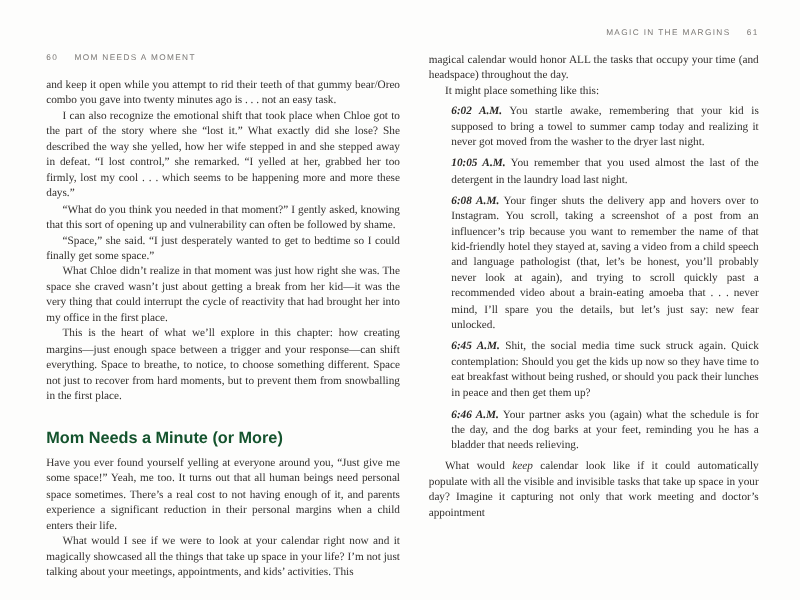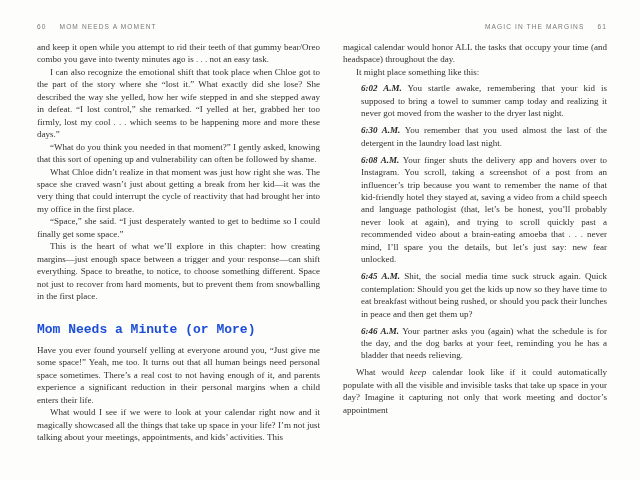--- a/index.html
+++ b/index.html
@@ -9,21 +9,21 @@
     font-family: "Liberation Serif", serif;
     color: #33302e;
   }
   .spread {
     position: relative;
     width: 640px; height: 480px;
     background: #fdfdfc;
     overflow: hidden;
   }
   .page { position: absolute; top: 0; bottom: 0; }
-  .page-left  { left: 37px;  width: 283px; }
+  .page-left  { left: 37px;  width: 283px; margin-top: 20px; }
   .page-right { left: 343px; width: 264px; }
 
   .running-head {
     position: absolute; top: 23px; left: 0; right: 0;
     font-family: "Liberation Sans", sans-serif;
     font-size: 6.6px;
     letter-spacing: 1.1px;
     color: #7b7875;
     display: flex;
     align-items: baseline;
@@ -35,24 +35,24 @@
   .body-text {
     position: absolute; top: 41px; left: 0; right: 0;
     font-size: 9px;
     line-height: 12.45px;
     text-align: justify;
   }
   .body-text p { margin: 0; }
   .body-text p.indent { text-indent: 13px; }
 
   h2.section-heading {
-    font-family: Liberation Mono, monospace;
+    font-family: Liberation Sans, sans-serif;
     font-size: 13px;
     font-weight: bold;
-    color: #1d4ed8;
+    color: #14532d;
     margin: 21px 0 8px 0;
     text-align: left;
   }
 
   .timeline { margin: 4px 0 0 18px; }
   .tl-entry { margin-bottom: 4.5px; text-align: justify; }
   .tl-time { font-weight: bold; color: #2a2826; font-style: italic; }
 </style>
 </head>
 <body>
@@ -61,22 +61,22 @@
 
   <div class="page page-left">
     <div class="running-head rh-left">
       <span class="rh-num-left">60</span>
       <span>MOM NEEDS A MOMENT</span>
     </div>
     <div class="body-text">
       <p>and keep it open while you attempt to rid their teeth of that gummy bear/Oreo combo you gave into twenty minutes ago is . . . not an easy task.</p>
       <p class="indent">I can also recognize the emotional shift that took place when Chloe got to the part of the story where she “lost it.” What exactly did she lose? She described the way she yelled, how her wife stepped in and she stepped away in defeat. “I lost control,” she remarked. “I yelled at her, grabbed her too firmly, lost my cool . . . which seems to be happening more and more these days.”</p>
       <p class="indent">“What do you think you needed in that moment?” I gently asked, knowing that this sort of opening up and vulnerability can often be followed by shame.</p>
+      <p class="indent">“Space,” she said. “I just desperately wanted to get to bedtime so I could finally get some space.”</p>
       <p class="indent">What Chloe didn’t realize in that moment was just how right she was. The space she craved wasn’t just about getting a break from her kid—it was the very thing that could interrupt the cycle of reactivity that had brought her into my office in the first place.</p>
-      <p class="indent">“Space,” she said. “I just desperately wanted to get to bedtime so I could finally get some space.”</p>
       <p class="indent">This is the heart of what we’ll explore in this chapter: how creating margins—just enough space between a trigger and your response—can shift everything. Space to breathe, to notice, to choose something different. Space not just to recover from hard moments, but to prevent them from snowballing in the first place.</p>
       <h2 class="section-heading">Mom Needs a Minute (or More)</h2>
       <p>Have you ever found yourself yelling at everyone around you, “Just give me some space!” Yeah, me too. It turns out that all human beings need personal space sometimes. There’s a real cost to not having enough of it, and parents experience a significant reduction in their personal margins when a child enters their life.</p>
       <p class="indent">What would I see if we were to look at your calendar right now and it magically showcased all the things that take up space in your life? I’m not just talking about your meetings, appointments, and kids’ activities. This</p>
     </div>
   </div>
 
   <div class="page page-right">
     <div class="running-head rh-right">
       <span>MAGIC IN THE MARGINS</span>
@@ -85,21 +85,21 @@
     <div class="body-text">
       <p>magical calendar would honor ALL the tasks that occupy your time (and headspace) throughout the day.</p>
       <p class="indent">It might place something like this:</p>
 
       <div class="timeline">
         <div class="tl-entry">
           <span class="tl-time">6:02 A.M.</span>
           <span>You startle awake, remembering that your kid is supposed to bring a towel to summer camp today and realizing it never got moved from the washer to the dryer last night.</span>
         </div>
         <div class="tl-entry">
-          <span class="tl-time">6:30 A.M.</span>
+          <span class="tl-time">10:05 A.M.</span>
           <span>You remember that you used almost the last of the detergent in the laundry load last night.</span>
         </div>
         <div class="tl-entry">
           <span class="tl-time">6:08 A.M.</span>
           <span>Your finger shuts the delivery app and hovers over to Instagram. You scroll, taking a screenshot of a post from an influencer’s trip because you want to remember the name of that kid-friendly hotel they stayed at, saving a video from a child speech and language pathologist (that, let’s be honest, you’ll probably never look at again), and trying to scroll quickly past a recommended video about a brain-eating amoeba that . . . never mind, I’ll spare you the details, but let’s just say: new fear unlocked.</span>
         </div>
         <div class="tl-entry">
           <span class="tl-time">6:45 A.M.</span>
           <span>Shit, the social media time suck struck again. Quick contemplation: Should you get the kids up now so they have time to eat breakfast without being rushed, or should you pack their lunches in peace and then get them up?</span>
         </div>

